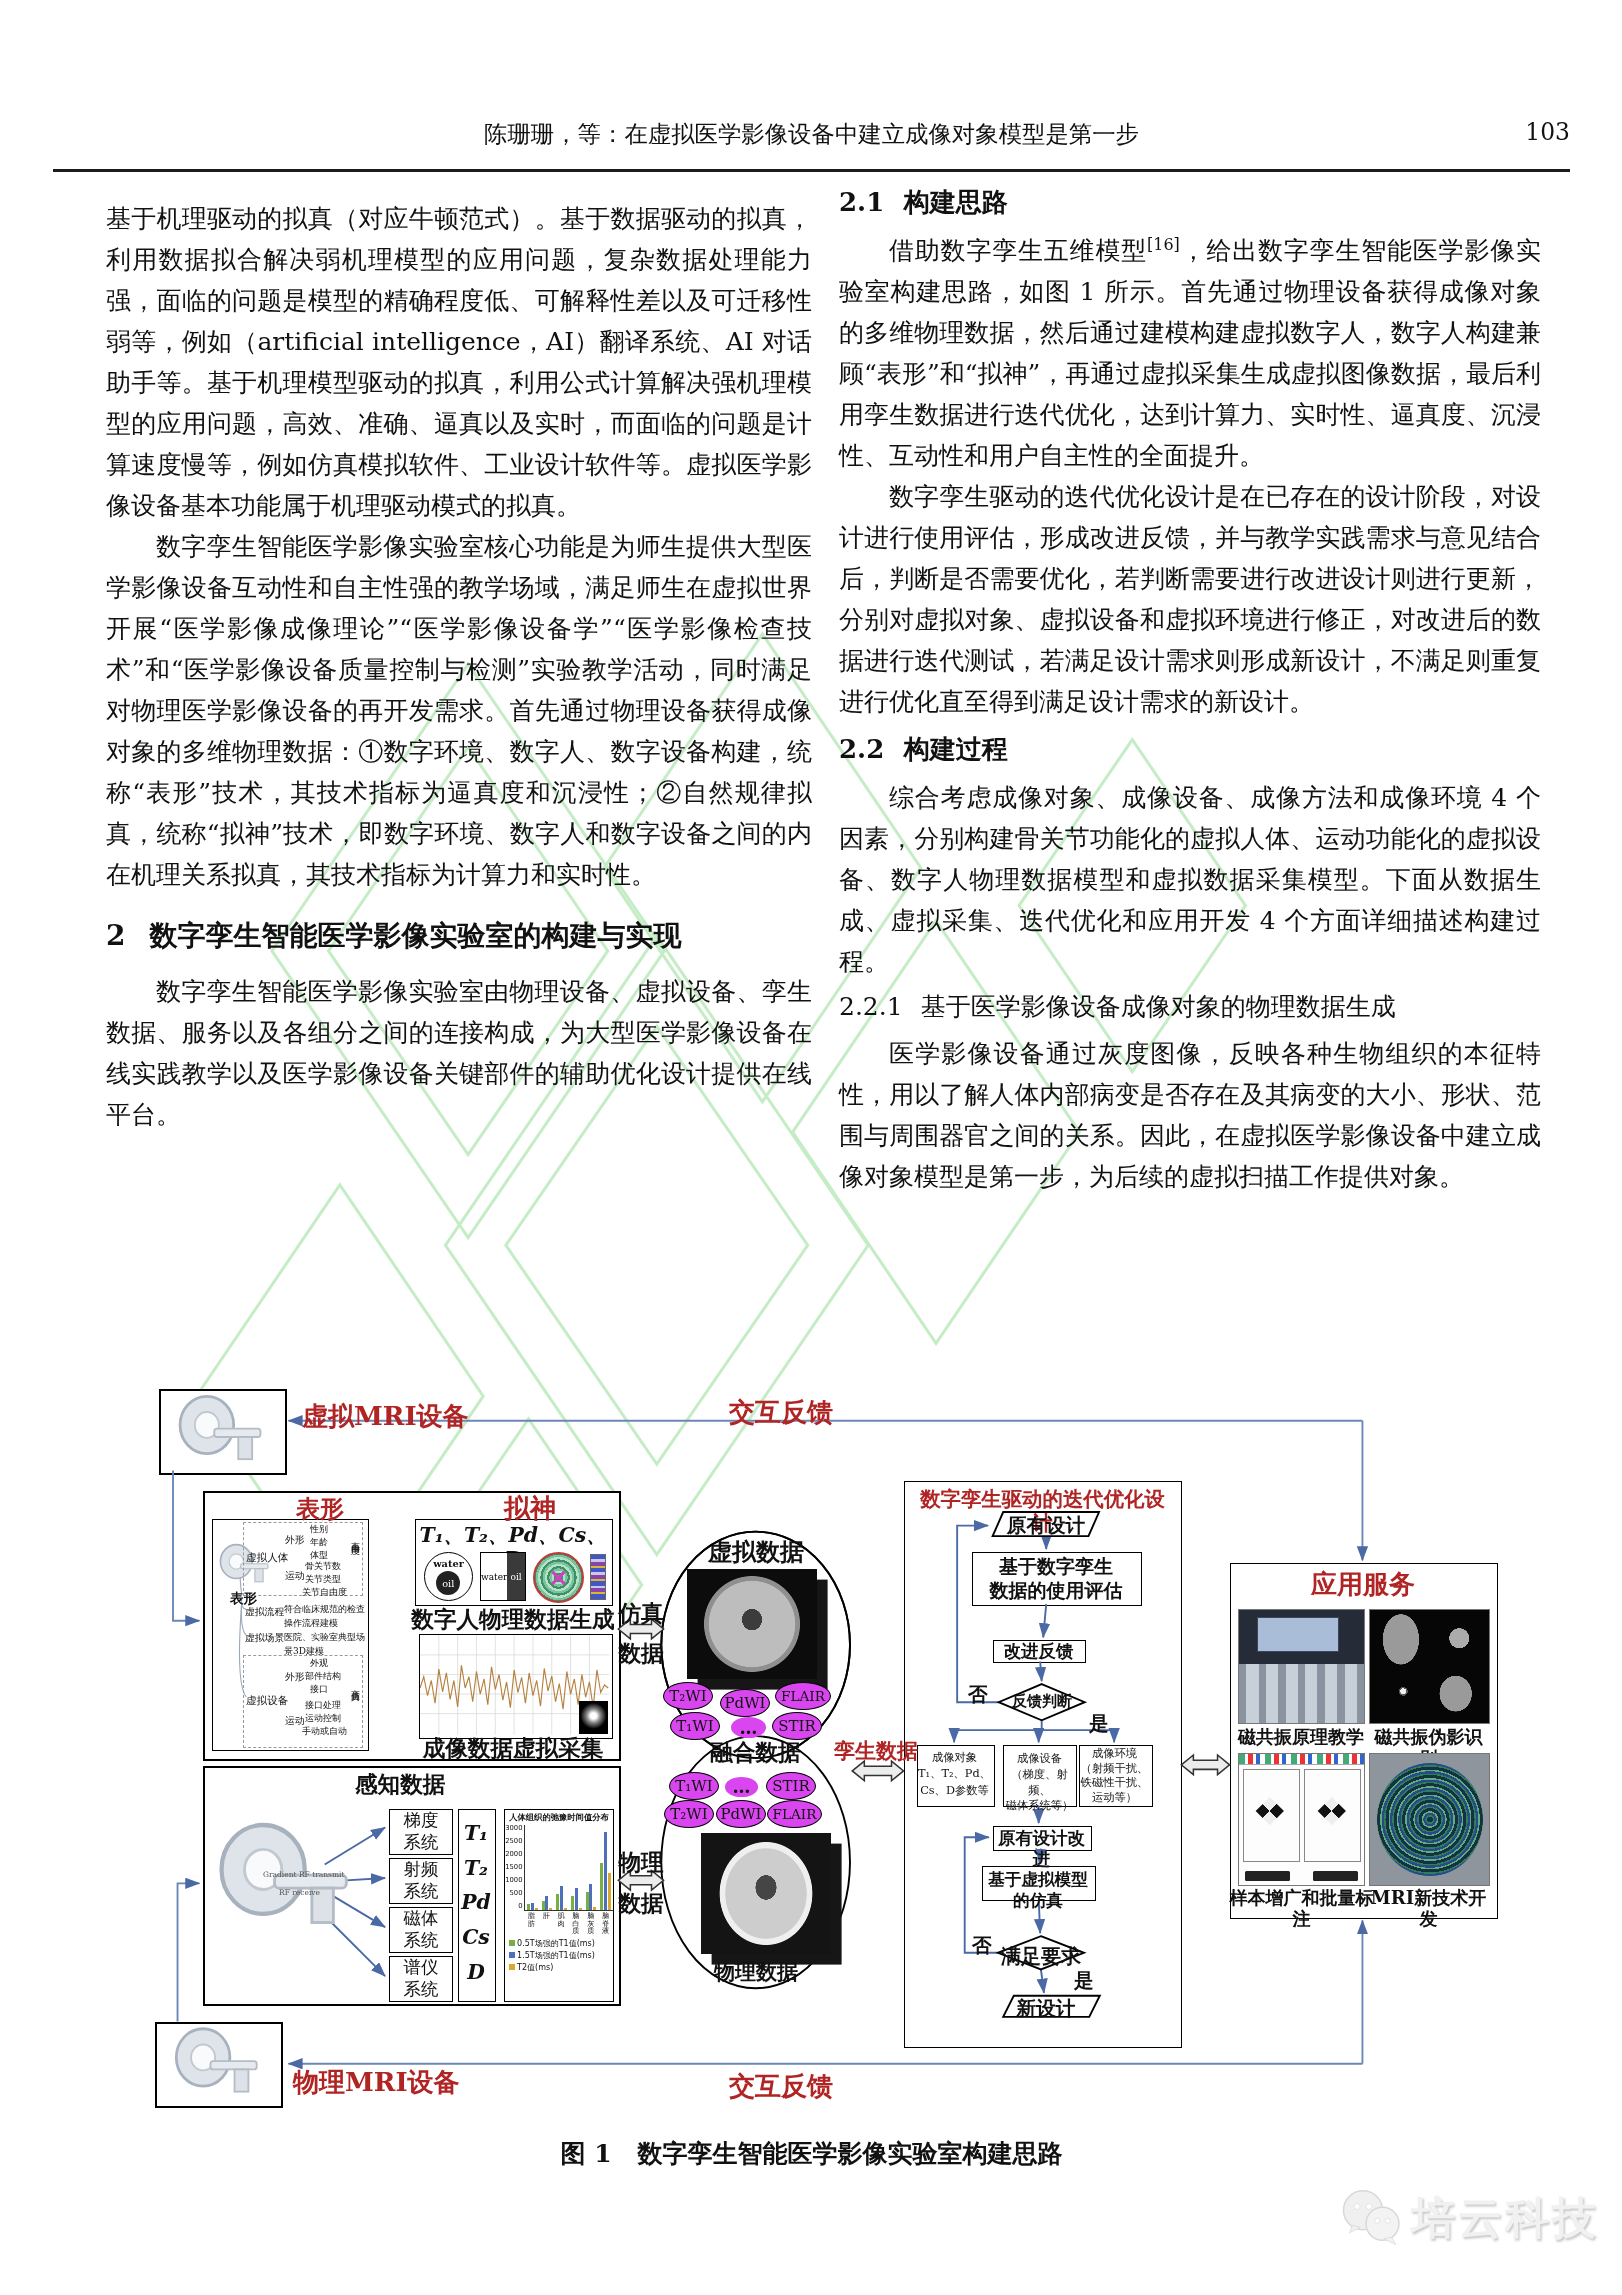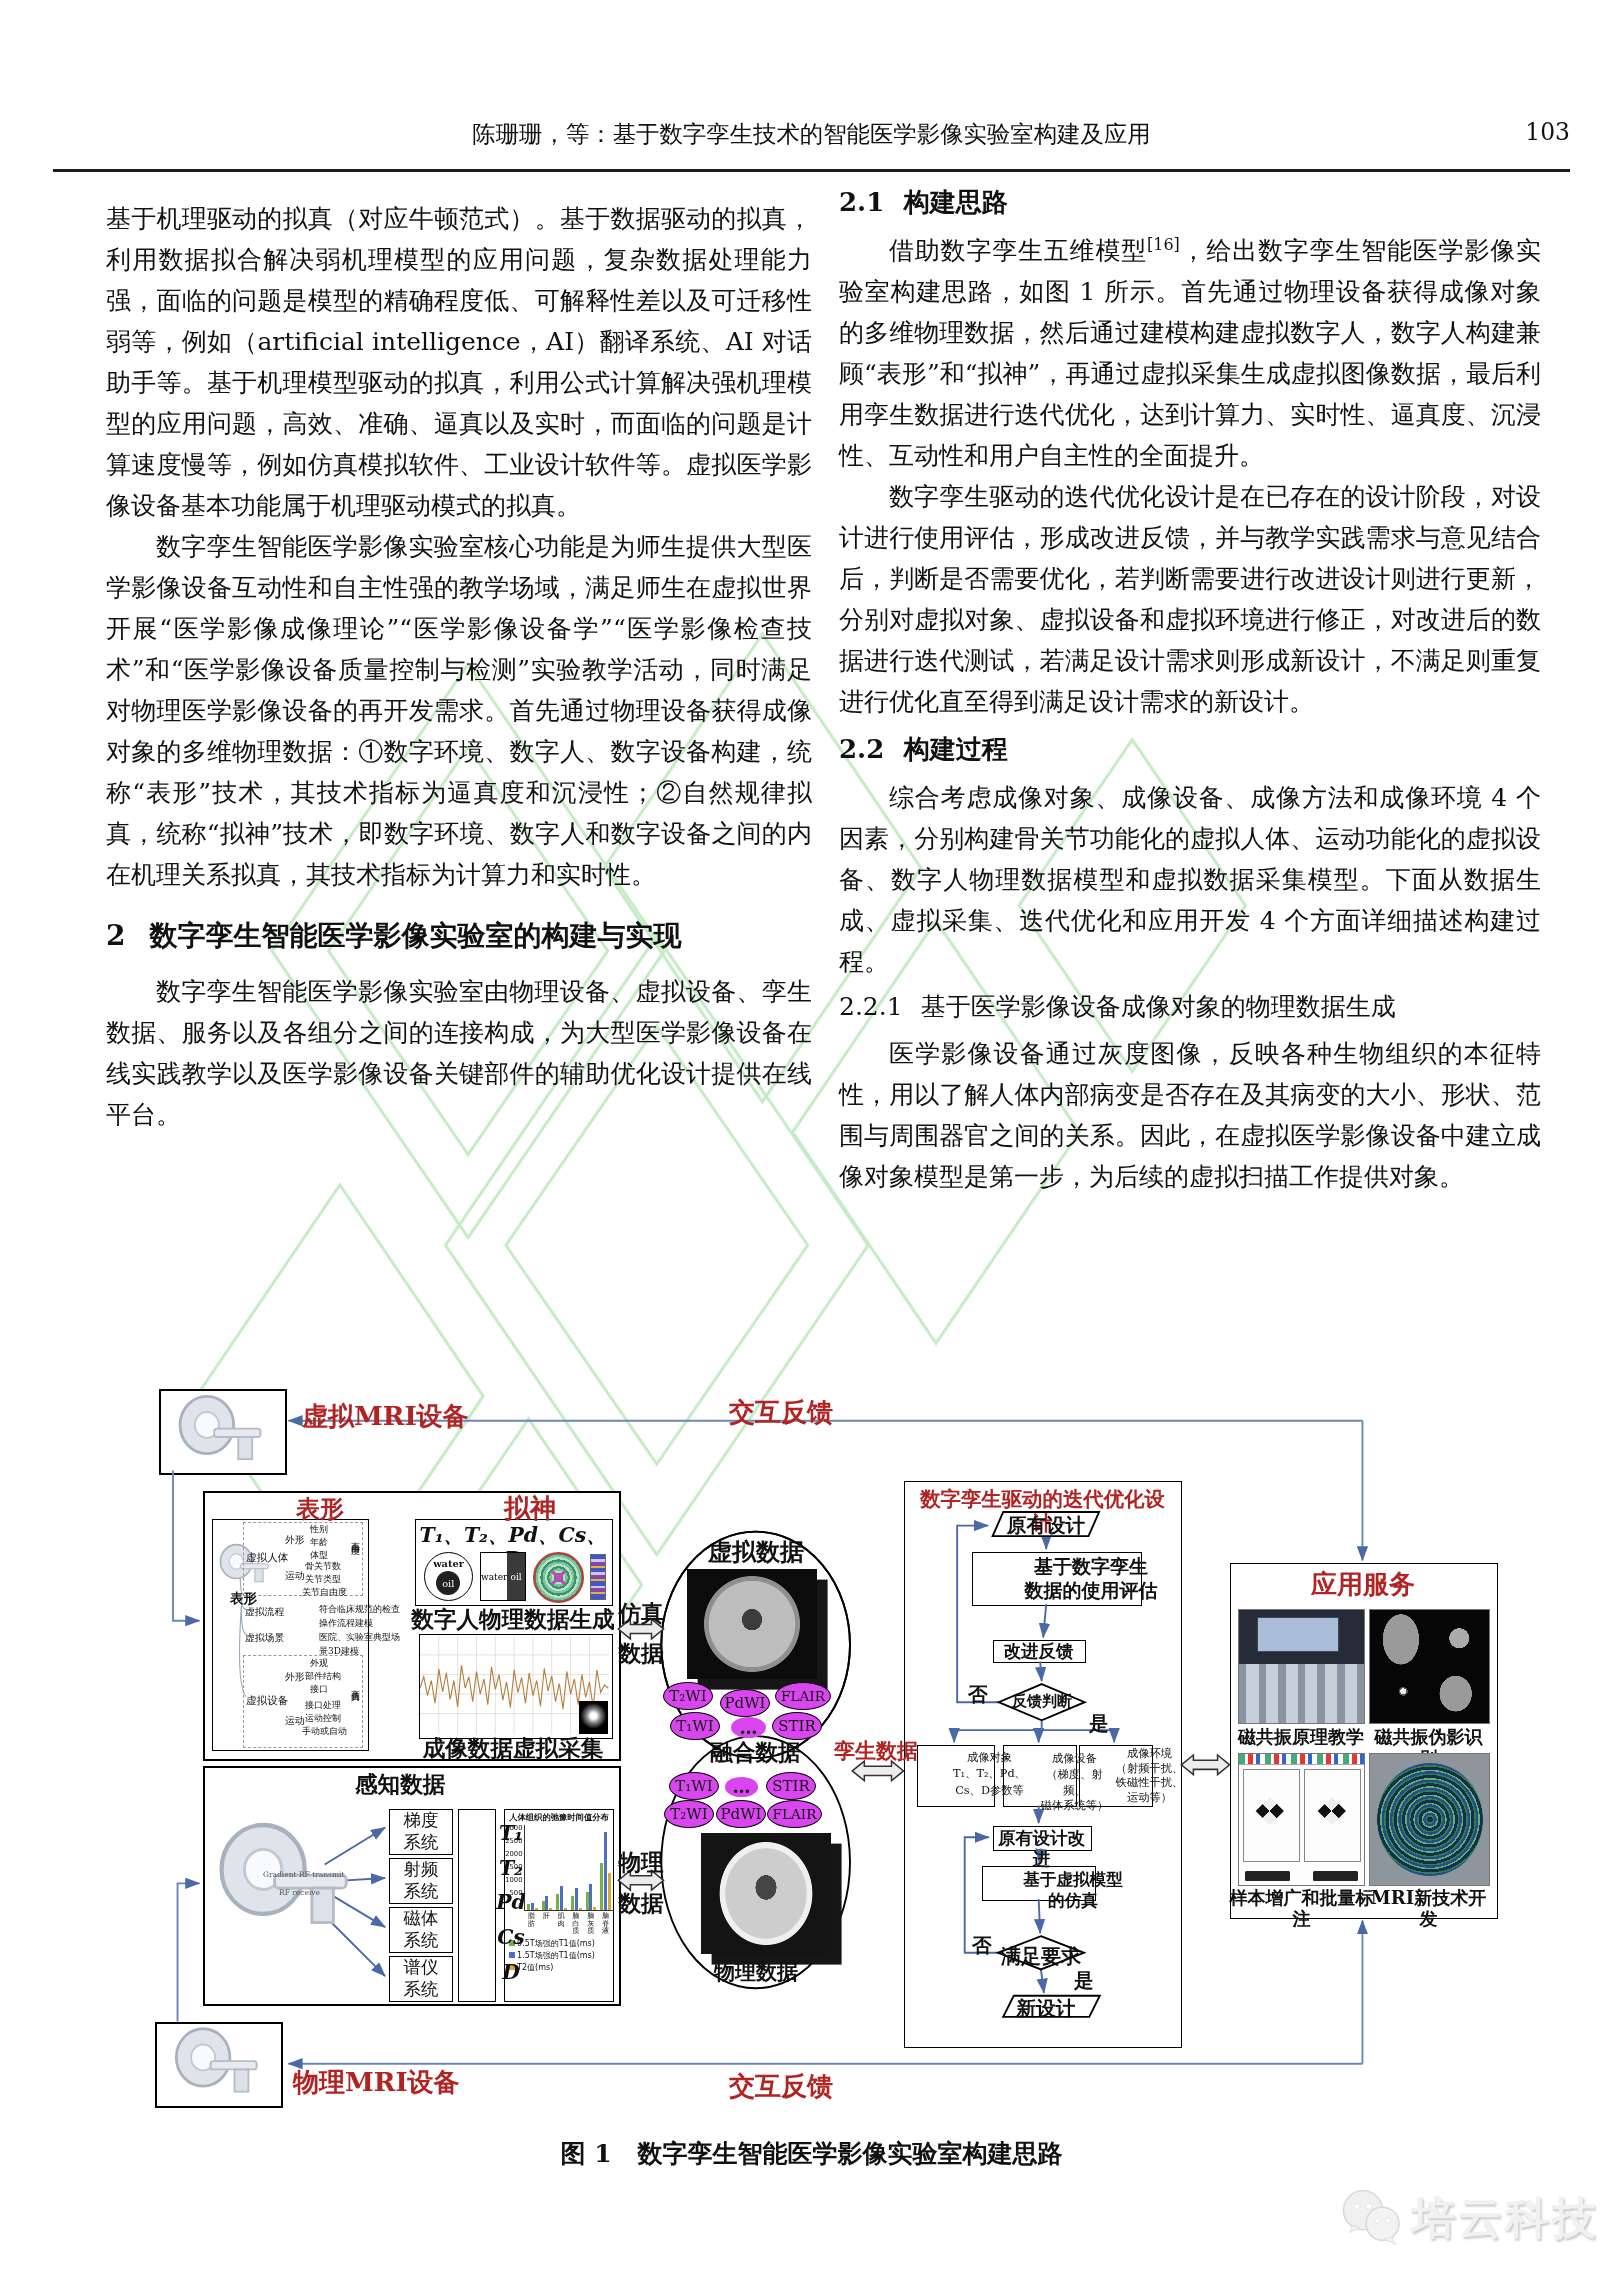--- a/index.html
+++ b/index.html
@@ -22,21 +22,21 @@
   .h3{font-size:25px;font-weight:normal;margin:9px 0;line-height:1.3;}
   .h3 .num{margin-right:18px;}
   
   #fig{left:53px;top:1389px;width:1517px;height:800px;}
   .bx{position:absolute;background:#fff;border:1.5px solid #000;z-index:1;}
   .bx3{border-width:2.3px;}
   .dash{position:absolute;border:1.1px dashed #9a9a9a;z-index:3;}
   #figsvg{position:absolute;left:0;top:0;z-index:2;pointer-events:none;}
   .fl{position:absolute;z-index:3;line-height:1.18;}
   .ctr{text-align:center;}
-  .pre{white-space:pre-line;padding-left:35px;}
+  .pre{white-space:pre-line;}
   .red{color:#b02424;}
   .bold{font-weight:bold;}
   .it{font-style:italic;}
   .vert{writing-mode:vertical-rl;letter-spacing:1.5px;}
   .vwi{position:absolute;border:1.5px solid #000;border-radius:50%;background:#d946ef;
        display:flex;align-items:center;justify-content:center;font-size:15px;z-index:3;}
   .img{position:absolute;z-index:3;}
   .brain{background:
       radial-gradient(ellipse 19% 24% at 50% 46%, #3c3c3c 0 40%, rgba(0,0,0,0) 41%),
       radial-gradient(ellipse 61% 72% at 50% 50%, #bdbdbd 0 54%, #8f8f8f 55% 60%, #0c0c0c 61%);
@@ -63,21 +63,21 @@
       <polygon points="1010,840 1220,1150 1010,1460 800,1150"></polygon>
       <polygon points="870,1240 1150,1650 870,2060 590,1650"></polygon>
       <polygon points="870,1360 1070,1650 870,1940 670,1650"></polygon>
       <polygon points="450,1570 640,1850 450,2130 260,1850"></polygon>
       <polygon points="1240,1220 1430,1500 1240,1780 1050,1500"></polygon>
       <polygon points="700,1880 850,2100 700,2320 550,2100"></polygon>
       <polygon points="1500,980 1650,1200 1500,1420 1350,1200"></polygon>
     </g>
   </svg>
 
-  <div class="abs hdr-title">陈珊珊，等：基于数字孪生技术的智能医学影像实验室构建及应用</div>
+  <div class="abs hdr-title">陈珊珊，等：在虚拟医学影像设备中建立成像对象模型是第一步</div>
   <div class="abs hdr-page">103</div>
   <div class="abs hdr-rule"></div>
 
   <div class="col" style="left:106px;top:186px;z-index:1;margin-top:12px;">
     <p class="body">基于机理驱动的拟真（对应牛顿范式）。基于数据驱动的拟真，利用数据拟合解决弱机理模型的应用问题，复杂数据处理能力强，面临的问题是模型的精确程度低、可解释性差以及可迁移性弱等，例如（artificial intelligence，AI）翻译系统、AI 对话助手等。基于机理模型驱动的拟真，利用公式计算解决强机理模型的应用问题，高效、准确、逼真以及实时，而面临的问题是计算速度慢等，例如仿真模拟软件、工业设计软件等。虚拟医学影像设备基本功能属于机理驱动模式的拟真。</p>
     <p class="body ind">数字孪生智能医学影像实验室核心功能是为师生提供大型医学影像设备互动性和自主性强的教学场域，满足师生在虚拟世界开展“医学影像成像理论”“医学影像设备学”“医学影像检查技术”和“医学影像设备质量控制与检测”实验教学活动，同时满足对物理医学影像设备的再开发需求。首先通过物理设备获得成像对象的多维物理数据：①数字环境、数字人、数字设备构建，统称“表形”技术，其技术指标为逼真度和沉浸性；②自然规律拟真，统称“拟神”技术，即数字环境、数字人和数字设备之间的内在机理关系拟真，其技术指标为计算力和实时性。</p>
     <h2 class="h1"><span class="num">2</span><span>数字孪生智能医学影像实验室的构建与实现</span></h2>
     <p class="body ind">数字孪生智能医学影像实验室由物理设备、虚拟设备、孪生数据、服务以及各组分之间的连接构成，为大型医学影像设备在线实践教学以及医学影像设备关键部件的辅助优化设计提供在线平台。</p>
   </div>
 

